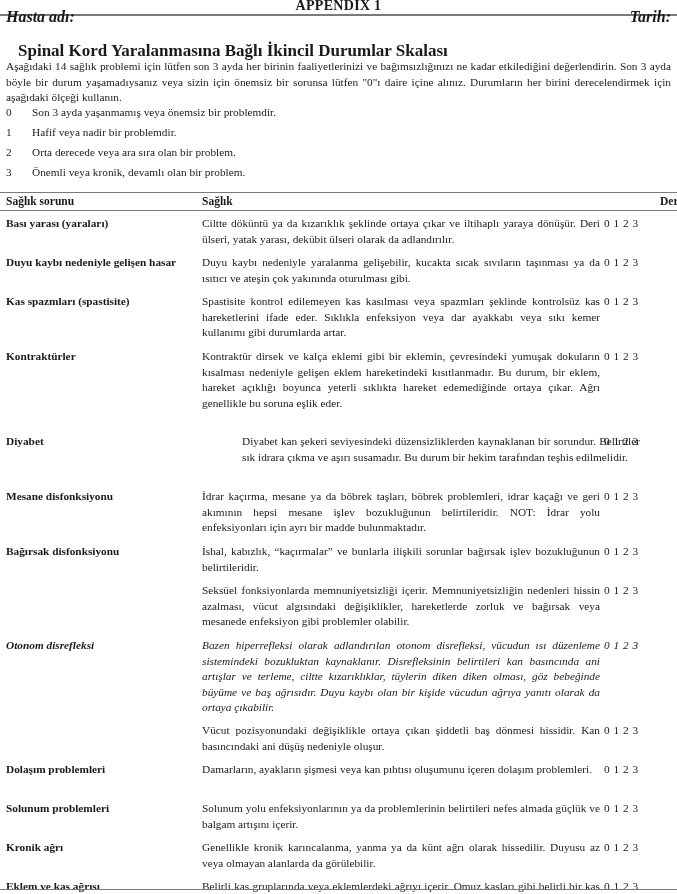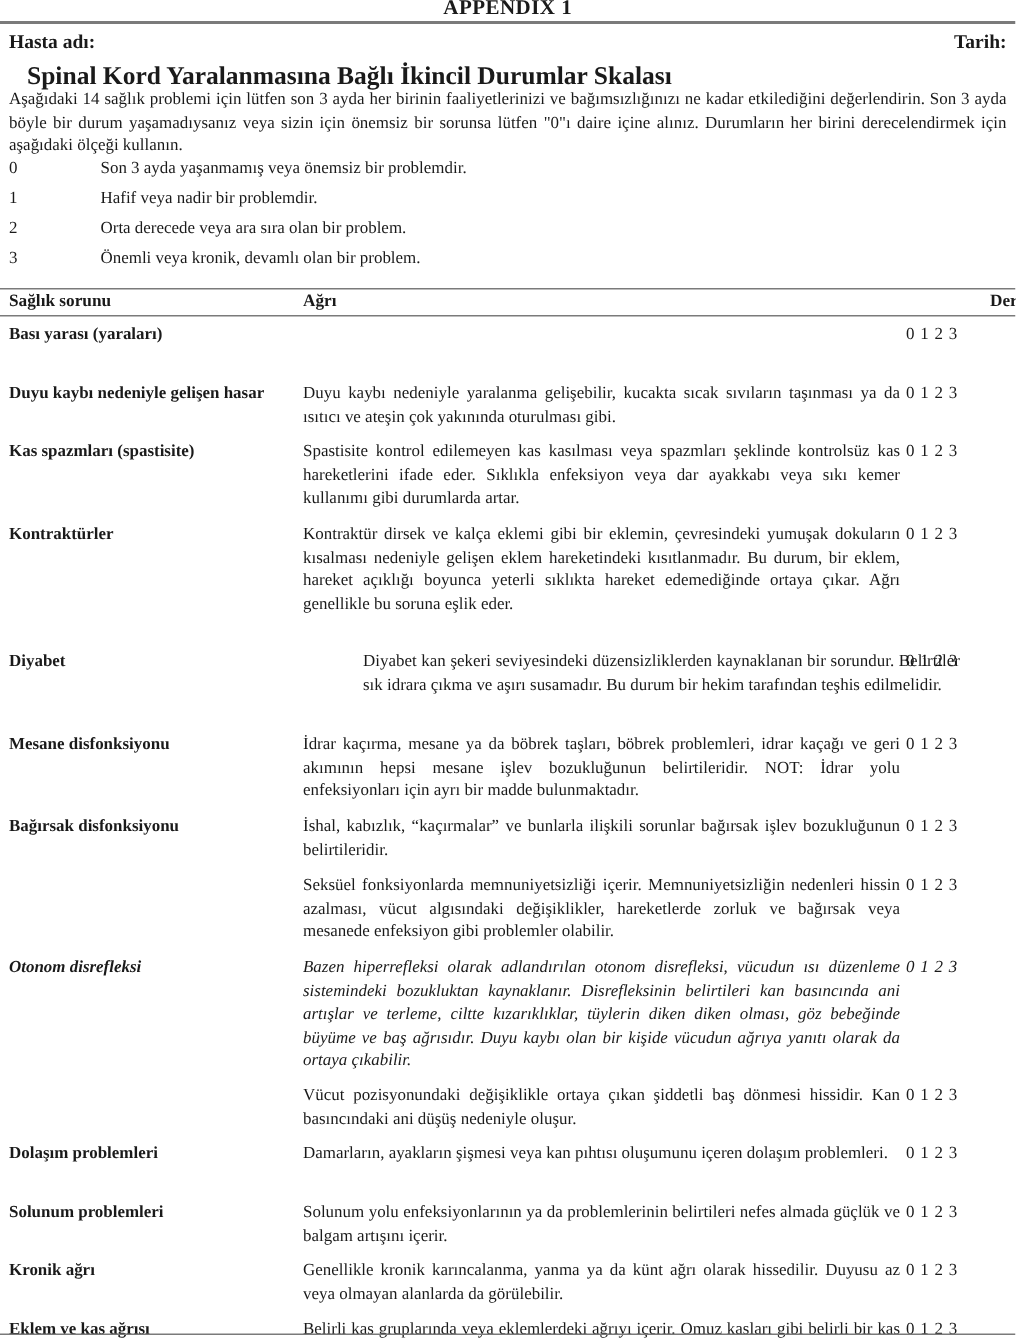--- a/index.html
+++ b/index.html
@@ -6,31 +6,31 @@
   body {
     width: 677px; height: 894px; overflow: hidden; position: relative;
     font-family: "Liberation Serif", "DejaVu Serif", serif;
     color: #1a1a1a; font-size: 11.3px;
   }
   .appendix {
     position: absolute; top: -2px; left: 0; width: 677px; text-align: center;
     font-weight: bold; font-size: 14px; letter-spacing: 0.3px;
   }
   .rule { position: absolute; left: 0; width: 677px; background: #7a7a7a; }
-  .hdr-row { position: absolute; top: 20px; left: 6px; right: 6px; font-weight: bold; font-size: 13px; }
+  .hdr-row { position: absolute; top: 8px; left: 6px; right: 6px; font-weight: bold; font-size: 16px; font-style: italic; }
   .hdr-row .date { position: absolute; right: 0; top: 0; }
   .scale-title { position: absolute; top: 41px; left: 0; width: 677px; text-align: left; font-weight: bold; font-size: 17px; margin-left: 18px; }
   .intro {
     position: absolute; top: 59px; left: 6px; width: 665px;
     text-align: justify; line-height: 15.5px; margin: 0;
   }
   .levels { position: absolute; top: 104px; left: 6px; width: 600px; }
   .level { position: relative; height: 20px; line-height: 16px; }
   .level .num { position: absolute; left: 0; }
-  .level .txt { position: absolute; left: 26px; margin-left: 35px; }
+  .level .txt { position: absolute; left: 26px; }
   .thead { position: absolute; top: 195px; left: 0; width: 677px; height: 15px; font-weight: bold; font-size: 11.5px; }
   .thead span { position: absolute; top: 0; }
   .col1 { left: 6px; }
   .col2 { left: 202px; }
   .col3 { left: 660px; }
   .rows { position: absolute; top: 216px; left: 0; width: 677px; }
   .row { position: relative; width: 677px; }
   .row .name { position: absolute; left: 6px; top: 0; font-weight: bold; width: 190px; line-height: 15.5px; }
   .row .desc { margin-left: 202px; width: 398px; text-align: justify; line-height: 15.5px; }
   .row .grade { position: absolute; left: 604px; top: 0; line-height: 15.5px; word-spacing: 1px; }
@@ -65,28 +65,29 @@
     </div>
   <div class="level">
       <span class="num">3</span>
       <span class="txt">Önemli veya kronik, devamlı olan bir problem.</span>
     </div>
 </div>
 
 <div class="rule" style="top:192px;height:1.2px;"></div>
 <div class="thead">
   <span class="col1">Sağlık sorunu</span>
-  <span class="col2">Ağrı</span>
+  <span class="col2">Sağlık</span>
   <span class="col3">Derece</span>
 </div>
 <div class="rule" style="top:210px;height:1px;"></div>
 
 <div class="rows">
   <div class="row" style="height:39px;">
       <div class="name">Bası yarası (yaraları)</div>
+      <div class="desc">Ciltte döküntü ya da kızarıklık şeklinde ortaya çıkar ve iltihaplı yaraya dönüşür. Deri ülseri, yatak yarası, dekübit ülseri olarak da adlandırılır.</div>
       <div class="grade">0 1 2 3</div>
     </div>
   <div class="row" style="height:39px;">
       <div class="name">Duyu kaybı nedeniyle gelişen hasar</div>
       <div class="desc">Duyu kaybı nedeniyle yaralanma gelişebilir, kucakta sıcak sıvıların taşınması ya da ısıtıcı ve ateşin çok yakınında oturulması gibi.</div>
       <div class="grade">0 1 2 3</div>
     </div>
   <div class="row" style="height:55px;">
       <div class="name">Kas spazmları (spastisite)</div>
       <div class="desc">Spastisite kontrol edilemeyen kas kasılması veya spazmları şeklinde kontrolsüz kas hareketlerini ifade eder. Sıklıkla enfeksiyon veya dar ayakkabı veya sıkı kemer kullanımı gibi durumlarda artar.</div>

